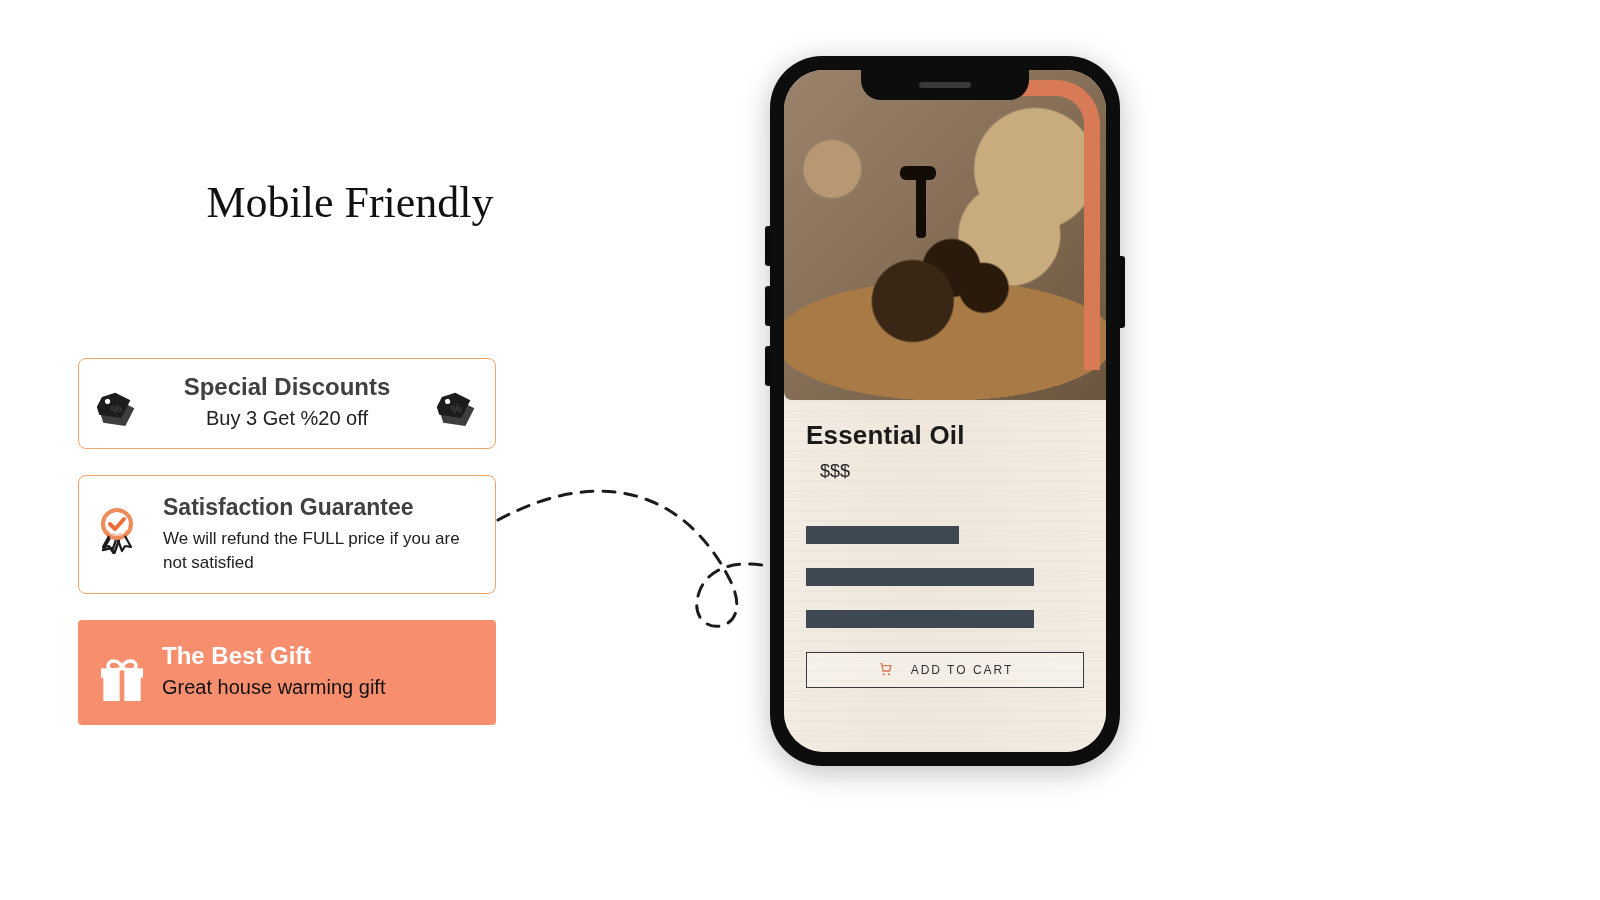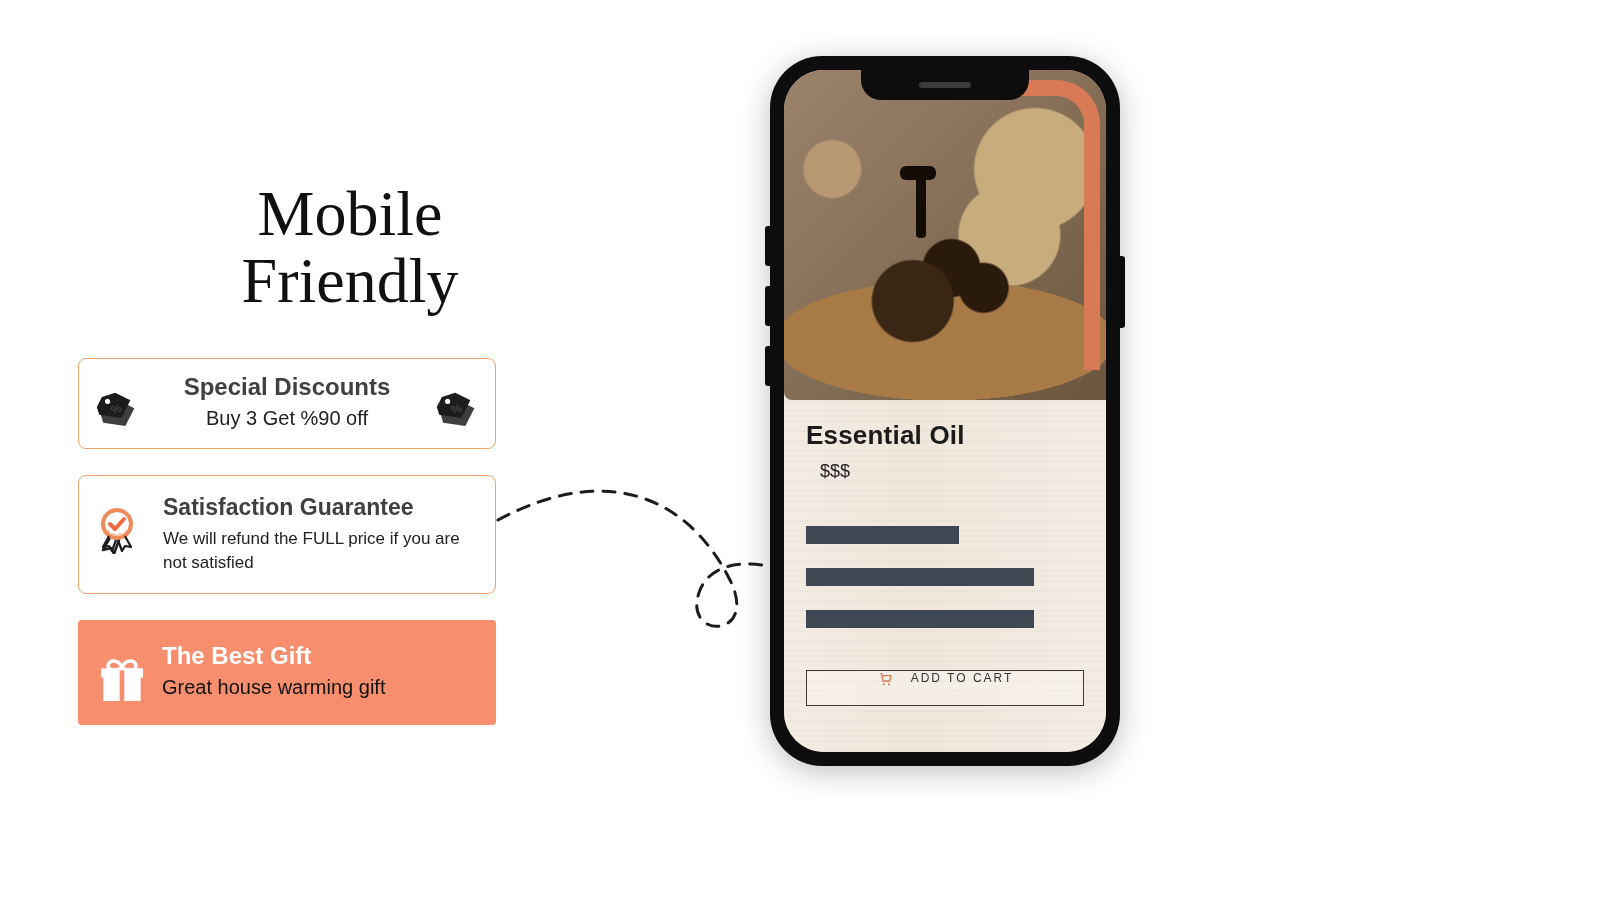--- a/index.html
+++ b/index.html
@@ -10,21 +10,21 @@
     position: relative;
     overflow: hidden;
   }
 
   
   .headline {
     position: absolute;
     left: 170px; top: 180px;
     width: 360px;
     font-family: Georgia, "Times New Roman", serif;
-    font-size: 64px;
+    font-size: 44px;
     line-height: 1.05;
     color: #111;
     text-align: center;
     font-weight: 500;
   }
 
   .cards {
     position: absolute;
     left: 78px; top: 358px;
     width: 418px;
@@ -159,24 +159,24 @@
     margin-top:10px; margin-left:14px;
     font-size:18px; color:#222; font-weight:500;
   }
   .placeholder-lines { margin-top:44px; display:flex; flex-direction:column; gap:24px; }
   .placeholder-lines .ln { height:18px; background:#3d4852; }
   .placeholder-lines .ln.w1{ width:55%; }
   .placeholder-lines .ln.w2{ width:82%; }
   .placeholder-lines .ln.w3{ width:82%; }
 
   .cart-btn {
-    margin-top:42px;
+    margin-top:24px;
     height:36px; width:100%;
     border:1px solid #3a3a3a;
-    display:flex; align-items:flex-start; justify-content:center; gap:18px;
+    display:flex; align-items:center; justify-content:center; gap:18px;
     background: rgba(255,255,255,.3);
     font-size:12px; letter-spacing:2px; color:#333;
     cursor:pointer;
   }
   .cart-btn svg { width:16px; height:16px; }
 
   
   .connector {
     position:absolute;
     left:490px; top:440px;
@@ -198,21 +198,21 @@
           <path d="M14 6h14l12 12-14 14L6 22V14z" fill="#1c1c1c"></path>
           <circle cx="18" cy="12" r="2.6" fill="#fff"></circle>
           <text x="24" y="26" font-size="12" fill="#fff" font-weight="700" text-anchor="middle">%</text>
         </g>
         <g transform="translate(4 8) rotate(-18 24 24)">
           <path d="M14 6h14l12 12-14 14L6 22V14z" fill="#1c1c1c" opacity=".85"></path>
         </g>
       </svg>
     </div>
     <div class="title">Special Discounts</div>
-    <div class="sub">Buy 3 Get %90 off</div>
+    <div class="sub">Buy 3 Get %20 off</div>
     <div class="icon-slot right">
       <svg viewBox="0 0 48 48" width="48" height="48">
         <g transform="rotate(-18 24 24)">
           <path d="M14 6h14l12 12-14 14L6 22V14z" fill="#1c1c1c"></path>
           <circle cx="18" cy="12" r="2.6" fill="#fff"></circle>
           <text x="24" y="26" font-size="12" fill="#fff" font-weight="700" text-anchor="middle">%</text>
         </g>
         <g transform="translate(4 8) rotate(-18 24 24)">
           <path d="M14 6h14l12 12-14 14L6 22V14z" fill="#1c1c1c" opacity=".85"></path>
         </g>

